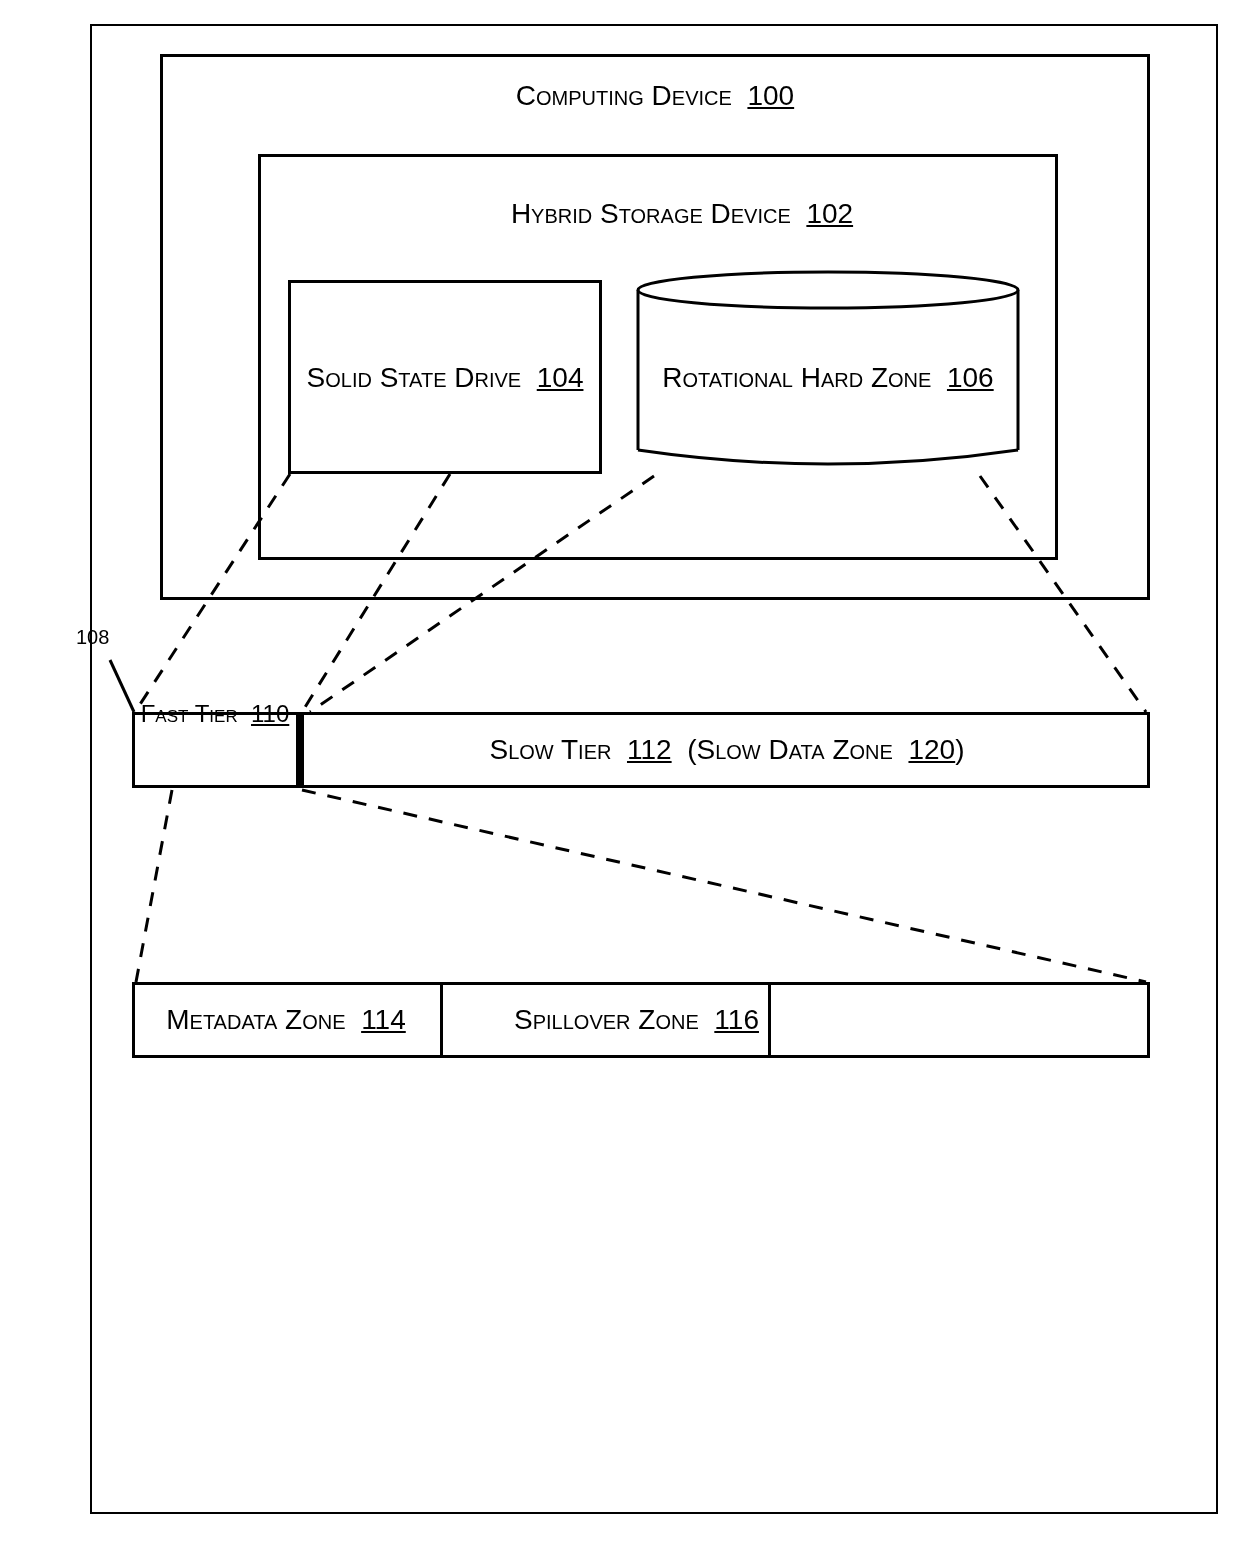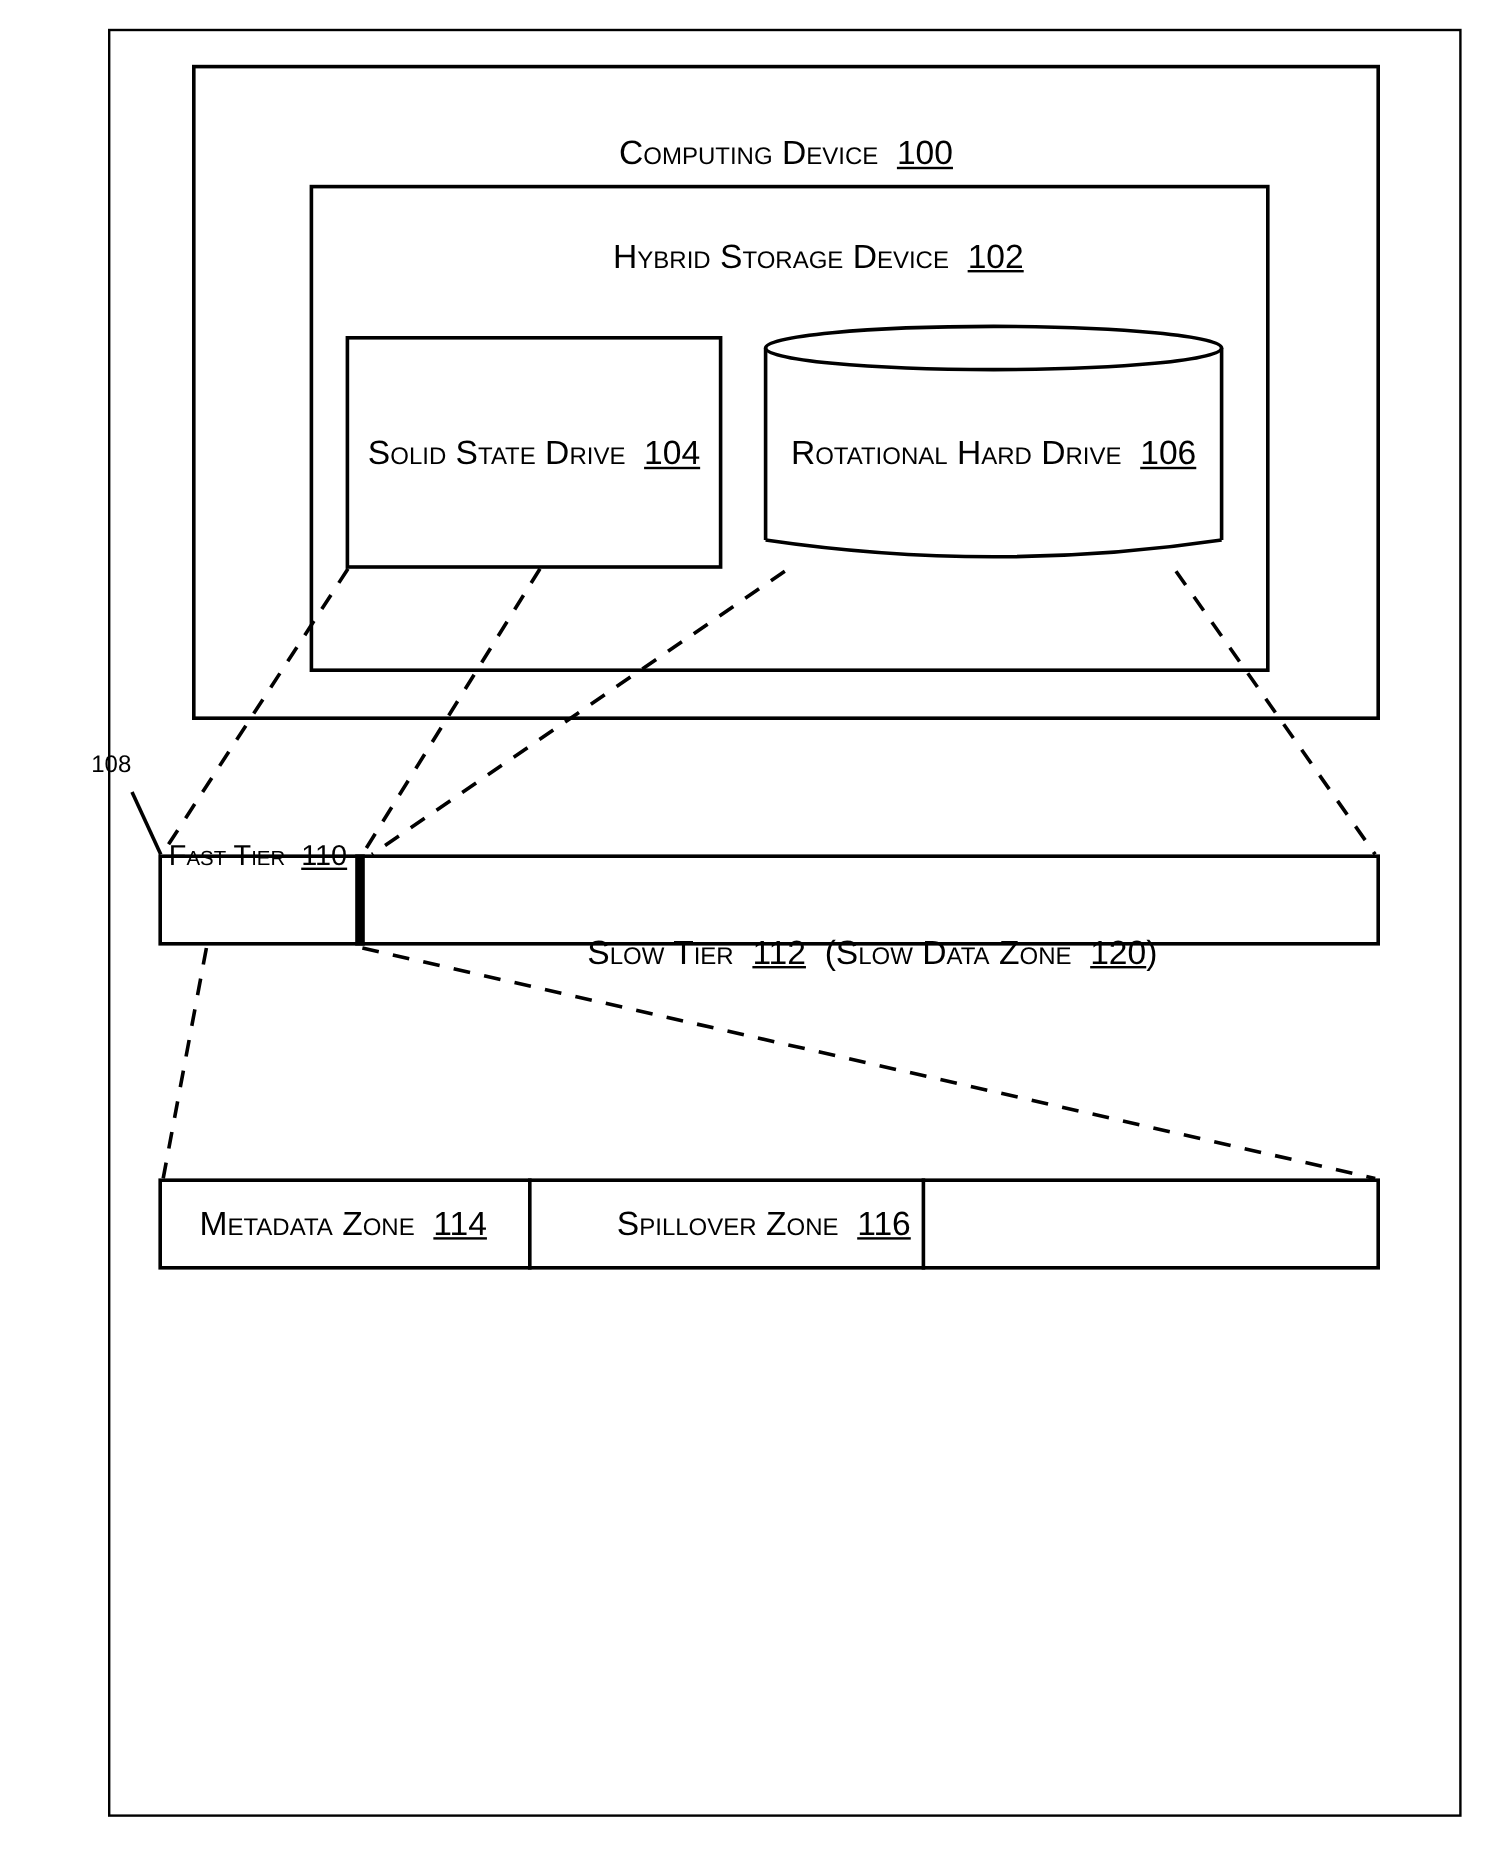--- a/index.html
+++ b/index.html
@@ -58,21 +58,21 @@
   }
 </style>
 </head>
 <body>
 
 <div class="stage">
 
   <div class="box" style="left:90px; top:24px; width:1128px; height:1490px; border-width:2px;"></div>
 
   <div class="box" style="left:160px; top:54px; width:990px; height:546px;"></div>
-  <div class="label" style="left:160px; top:112px; width:990px;">
+  <div class="label" style="left:160px; top:80px; width:990px;">
     <span>Computing Device</span>
     <span>&nbsp;</span><span class="ref">100</span>
   </div>
 
   <div class="box" style="left:258px; top:154px; width:800px; height:406px;"></div>
   <div class="label" style="left:258px; top:198px; width:800px;padding-left:24px;">
     <span>Hybrid Storage Device</span>
     <span>&nbsp;</span><span class="ref">102</span>
   </div>
 
@@ -85,31 +85,31 @@
   <svg style="position:absolute; left:630px; top:262px; width:396px; height:216px;" viewBox="0 0 396 216">
 
     <path d="M 8 28 L 8 188" fill="none" stroke="#000" stroke-width="3"></path>
     <path d="M 388 28 L 388 188" fill="none" stroke="#000" stroke-width="3"></path>
 
     <path d="M 8 188 Q 198 216 388 188" fill="none" stroke="#000" stroke-width="3"></path>
 
     <ellipse cx="198" cy="28" rx="190" ry="18" fill="#fff" stroke="#000" stroke-width="3"></ellipse>
   </svg>
   <div class="label" style="left:630px; top:362px; width:396px;">
-    <span>Rotational Hard Drive</span>
+    <span>Rotational Hard Zone</span>
     <span>&nbsp;</span><span class="ref">106</span>
   </div>
 
   <div class="box" style="left:132px; top:712px; width:1018px; height:76px;"></div>
   <div class="tier-divider" style="left:296px; top:712px; width:8px; height:76px;"></div>
   <div class="label" style="left:132px; top:700px; width:166px; font-size:24px;">
     <span>Fast Tier</span>
     <span>&nbsp;</span><span class="ref">110</span>
   </div>
-  <div class="label" style="left:304px; top:734px; width:846px;margin-top:44px;">
+  <div class="label" style="left:304px; top:734px; width:846px;">
     <span>Slow Tier</span>
     <span>&nbsp;</span><span class="ref">112</span>
     <span>&nbsp;</span><span>(Slow Data Zone</span>
     <span>&nbsp;</span><span class="ref">120</span><span>)</span>
   </div>
 
   <div class="box" style="left:132px; top:982px; width:1018px; height:76px;"></div>
   <div class="sub-divider" style="left:440px; top:982px; height:76px;"></div>
   <div class="sub-divider" style="left:768px; top:982px; height:76px;"></div>
   <div class="label" style="left:132px; top:1004px; width:308px;">

